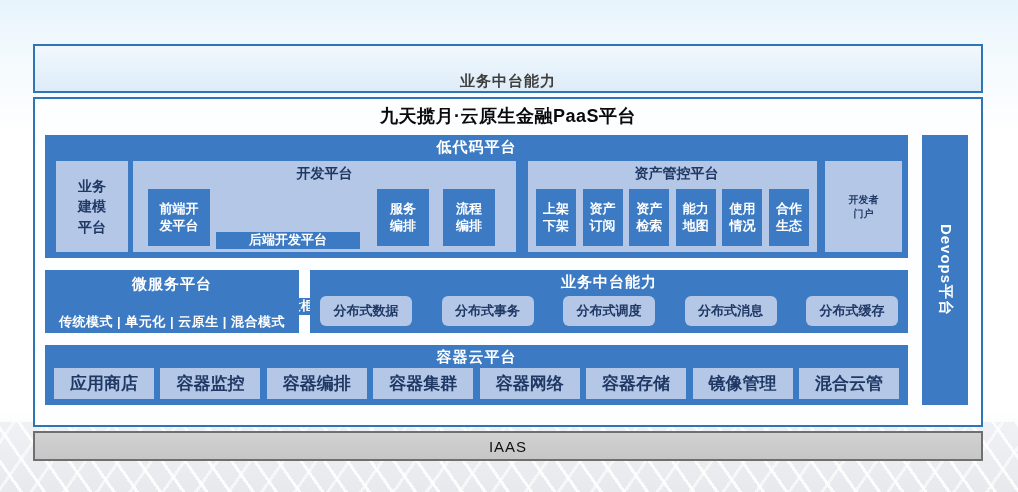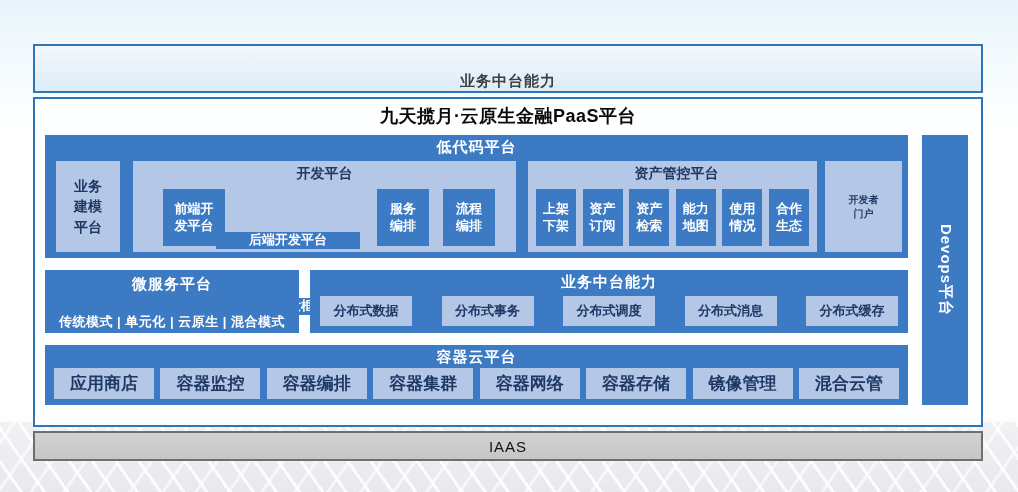--- a/index.html
+++ b/index.html
@@ -47,42 +47,42 @@
   }
   .blue-box {
     background:#3c7bc3; color:#ffffff; font-weight:700; font-size:13px;
     display:flex; align-items:center; justify-content:center; text-align:center;
     line-height:1.3;
   }
   .pre { white-space:pre-line; }
   
   .lowcode { position:absolute; left:10px; top:36px; width:863px; height:123px; }
   .lowcode-body { position:absolute; left:0; top:26px; right:0; bottom:6px; }
-  .biz-model { position:absolute; left:11px; top:0; bottom:0; width:64px; font-size:14px; line-height:1.45; }
+  .biz-model { position:absolute; left:11px; top:0; bottom:0; width:72px; font-size:14px; line-height:1.45; }
   .panel { position:absolute; top:0; bottom:0; background:#b4c7e7; }
   .panel-title { text-align:center; font-size:14px; font-weight:700; color:#1f3864; padding-top:4px; }
   .dev-panel { left:88px; width:383px; }
   .asset-panel { left:483px; width:289px;padding-left:8px; }
   .panel-items { position:absolute; left:0; right:0; top:28px; bottom:6px; }
-  .frontend { position:absolute; left:30px; top:0; bottom:0; width:62px; }
+  .frontend { position:absolute; left:15px; top:0; bottom:0; width:62px; }
   .backend-stack { position:absolute; left:83px; top:0; bottom:0; width:144px; display:flex; flex-direction:column; gap:6px; }
   .backend-stack .blue-box { flex:1;margin-top:43px; }
   .svc-box { position:absolute; left:244px; top:0; bottom:0; width:52px; }
   .proc-box { position:absolute; left:310px; top:0; bottom:0; width:52px; }
   .asset-items { display:flex; justify-content:space-between; padding:0 8px; }
   .asset-items .blue-box { width:40px; height:100%; }
   .dev-portal { position:absolute; left:780px; top:0; bottom:0; width:77px; font-size:10px; line-height:1.4; }
   
   .microservice { position:absolute; left:10px; top:171px; width:254px; height:63px; }
   .microservice .sec-title { padding-top:5px; }
   .micro-sub { text-align:center; color:#ffffff; font-size:13px; font-weight:700; margin-top:19px; letter-spacing:0.5px; }
   
   .middleware { position:absolute; left:275px; top:171px; width:598px; height:63px; }
   .mid-row { position:absolute; left:10px; right:10px; top:26px; bottom:7px; display:flex; justify-content:space-between; }
-  .mid-row .light-box { width:92px; font-size:13px; }
+  .mid-row .light-box { width:92px; font-size:13px;border-radius:6px; }
   
   .container-cloud { position:absolute; left:10px; top:246px; width:863px; height:60px; }
   .cont-row { position:absolute; left:9px; right:9px; top:23px; bottom:6px; display:flex; justify-content:space-between; }
   .cont-row .light-box { width:100px; font-size:17px; }
   
   .devops { position:absolute; left:887px; top:36px; width:46px; height:270px; background:#3c7bc3; }
   .devops-text {
     position:absolute; left:50%; top:50%;
     transform: translate(-50%,-50%) rotate(90deg);
     white-space:nowrap; color:#ffffff; font-weight:700; font-size:15px; letter-spacing:1px;

